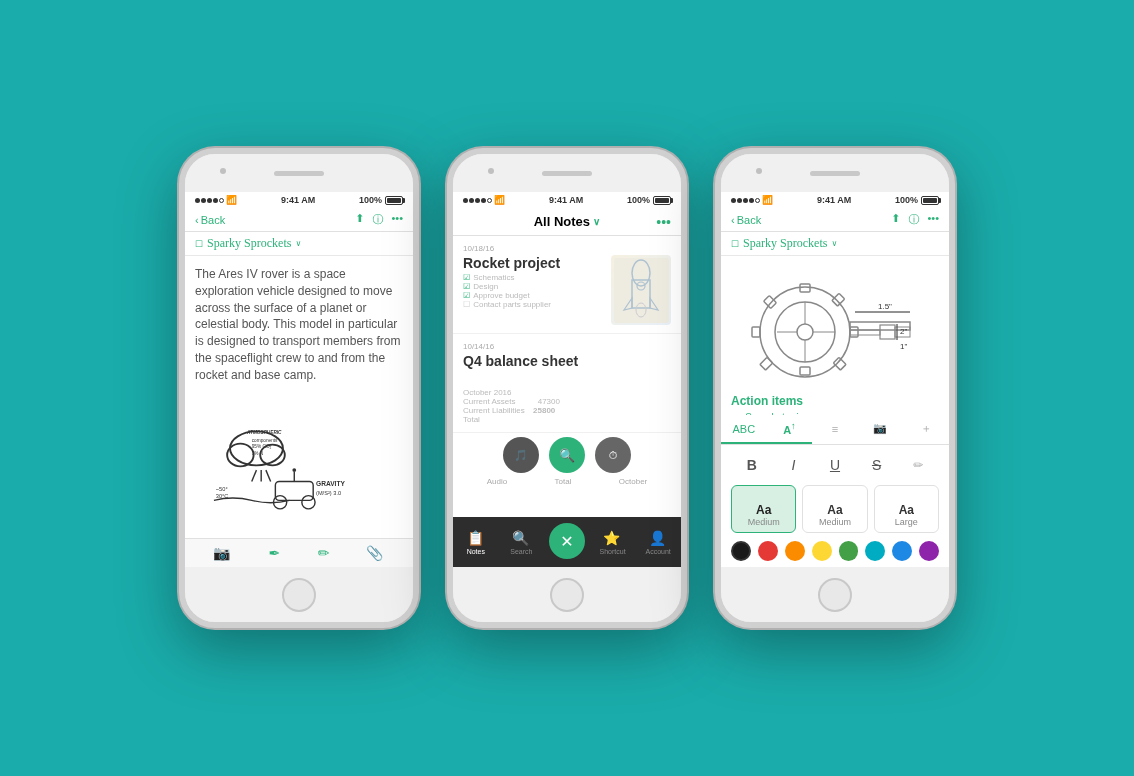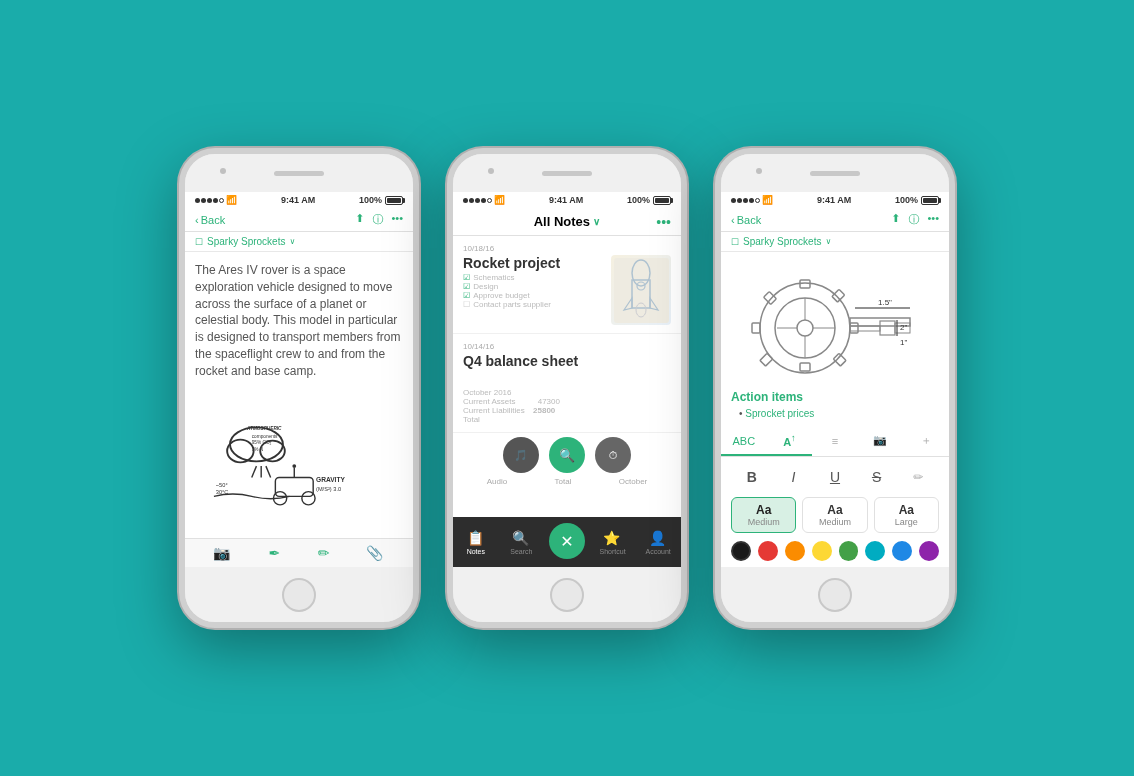--- a/index.html
+++ b/index.html
@@ -118,21 +118,21 @@
     
     .tag-bar {
       display: flex;
       align-items: center;
       gap: 4px;
       padding: 4px 10px;
       border-bottom: 0.5px solid #e8e8e8;
       flex-shrink: 0;
     }
     .tag-icon { color: #2db37a; font-size: 9px; }
-    .tag-name { color: #2db37a; font-size: 10px; }
+    .tag-name { color: #2db37a; font-size: 12px; font-family: Liberation Serif, serif; }
     .tag-chevron { color: #2db37a; font-size: 8px; }
 
     .note-content {
       flex: 1;
       padding: 10px;
       overflow: hidden;
     }
     .note-title { font-size: 15px; font-weight: 700; color: #222; margin-bottom: 6px; }
     .note-body { font-size: 12px; color: #555; line-height: 1.4; }
     .note-drawing {
@@ -309,21 +309,21 @@
       border: 1px solid #e0e0e0;
       border-radius: 6px;
       display: flex;
       flex-direction: column;
       align-items: center;
       justify-content: center;
       font-size: 9px;
       color: #888;
     }
     .size-btn.active { background: #d8f0e4; border-color: #2db37a; }
-    .size-btn .size-aa { font-size: 12px; font-weight: 600; color: #333; }
+    .size-btn .size-aa { font-size: 12px; font-weight: 600; color: #333; margin-top: 12px; }
     .size-btn.active .size-aa { color: #222; }
 
     .color-row {
       display: flex;
       gap: 7px;
       justify-content: center;
     }
     .color-dot {
       width: 20px;
       height: 20px;

